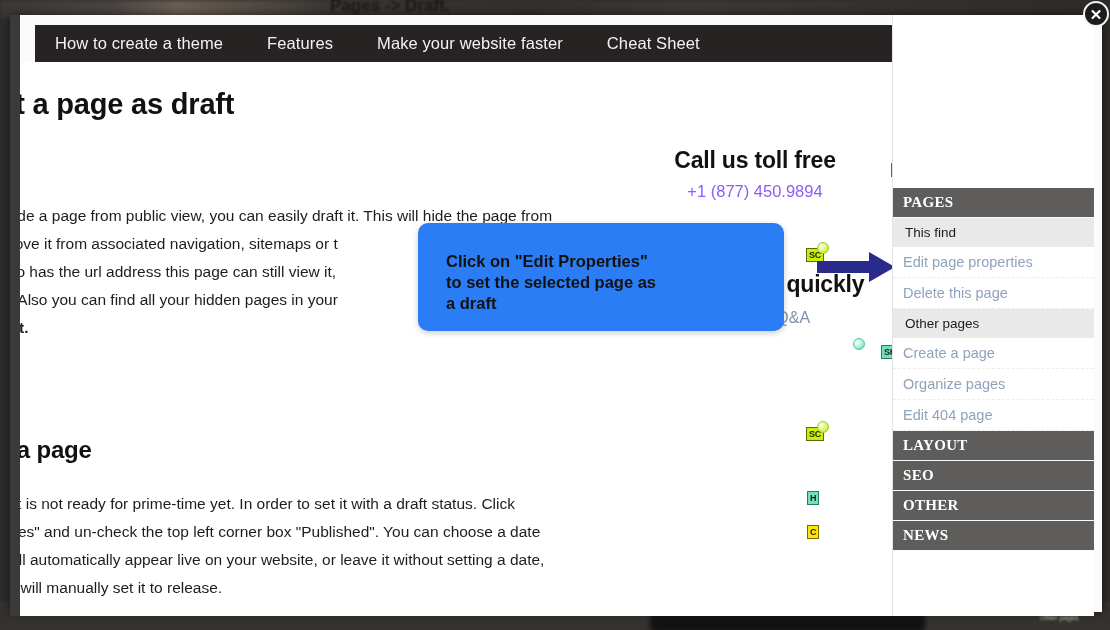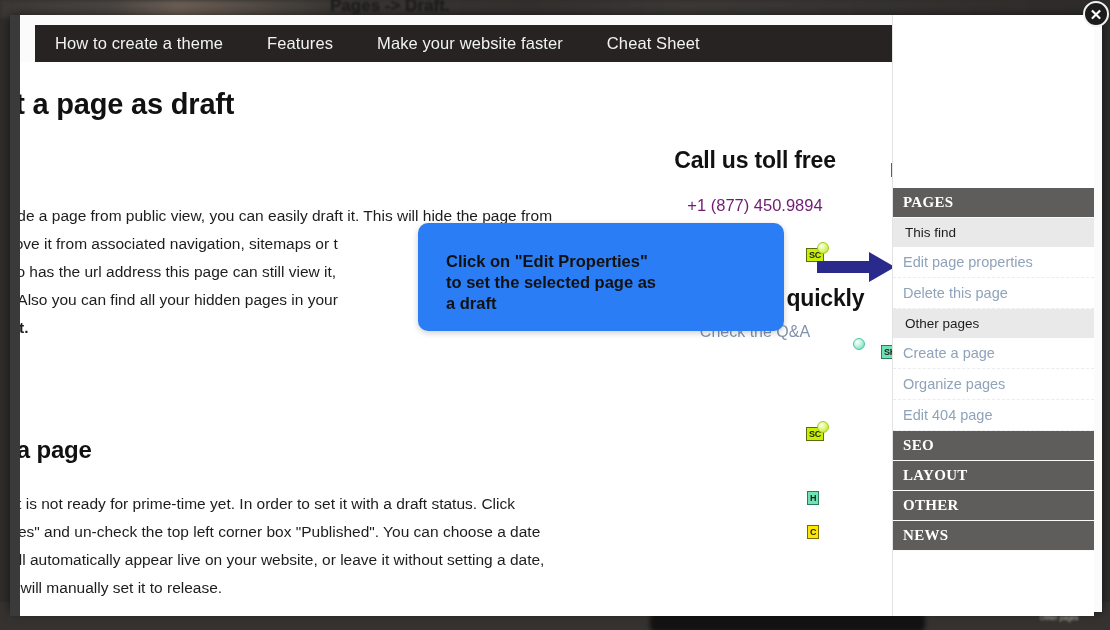--- a/index.html
+++ b/index.html
@@ -84,21 +84,21 @@
   .para { position: absolute; color: #1d1d1d; font-size: 15.5px; line-height: 28px; white-space: nowrap; }
   .p1 { left: -32px; top: 140px; }
   .p2 { left: -46px; top: 428px; }
 
   
   .promo { position: absolute; left: 600px; top: 85px; width: 270px; text-align: center; }
   .promo-title {
     font-size: 23px; font-weight: bold; color: #111; white-space: nowrap;
     letter-spacing: -.2px;
   }
-  .promo-phone { font-size: 16.5px; color: #701a75; margin-top: 22px; white-space: nowrap; }
+  .promo-phone { font-size: 16.5px; color: #8b5cf6; margin-top: 8px; white-space: nowrap; }
   .promo-title2 {
     font-size: 23px; font-weight: bold; color: #111; line-height: 30px;
     margin-top: 68px; letter-spacing: -.2px;
   }
   .promo-link {
     display: block; margin-top: 10px; font-size: 16px; color: #7f93ad;
     text-decoration: none;
   }
 
   
@@ -271,22 +271,22 @@
 
       <div class="sb-sub">This find</div>
       <div class="sb-item">Edit page properties</div>
       <div class="sb-item">Delete this page</div>
 
       <div class="sb-sub">Other pages</div>
       <div class="sb-item">Create a page</div>
       <div class="sb-item">Organize pages</div>
       <div class="sb-item">Edit 404 page</div>
 
+      <div class="sb-section">LAYOUT</div>
       <div class="sb-section">SEO</div>
-      <div class="sb-section">LAYOUT</div>
       <div class="sb-section">OTHER</div>
       <div class="sb-section">NEWS</div>
     </aside>
 
   </div>
 
   <div class="close-btn">
     <span>✕</span>
   </div>
 

